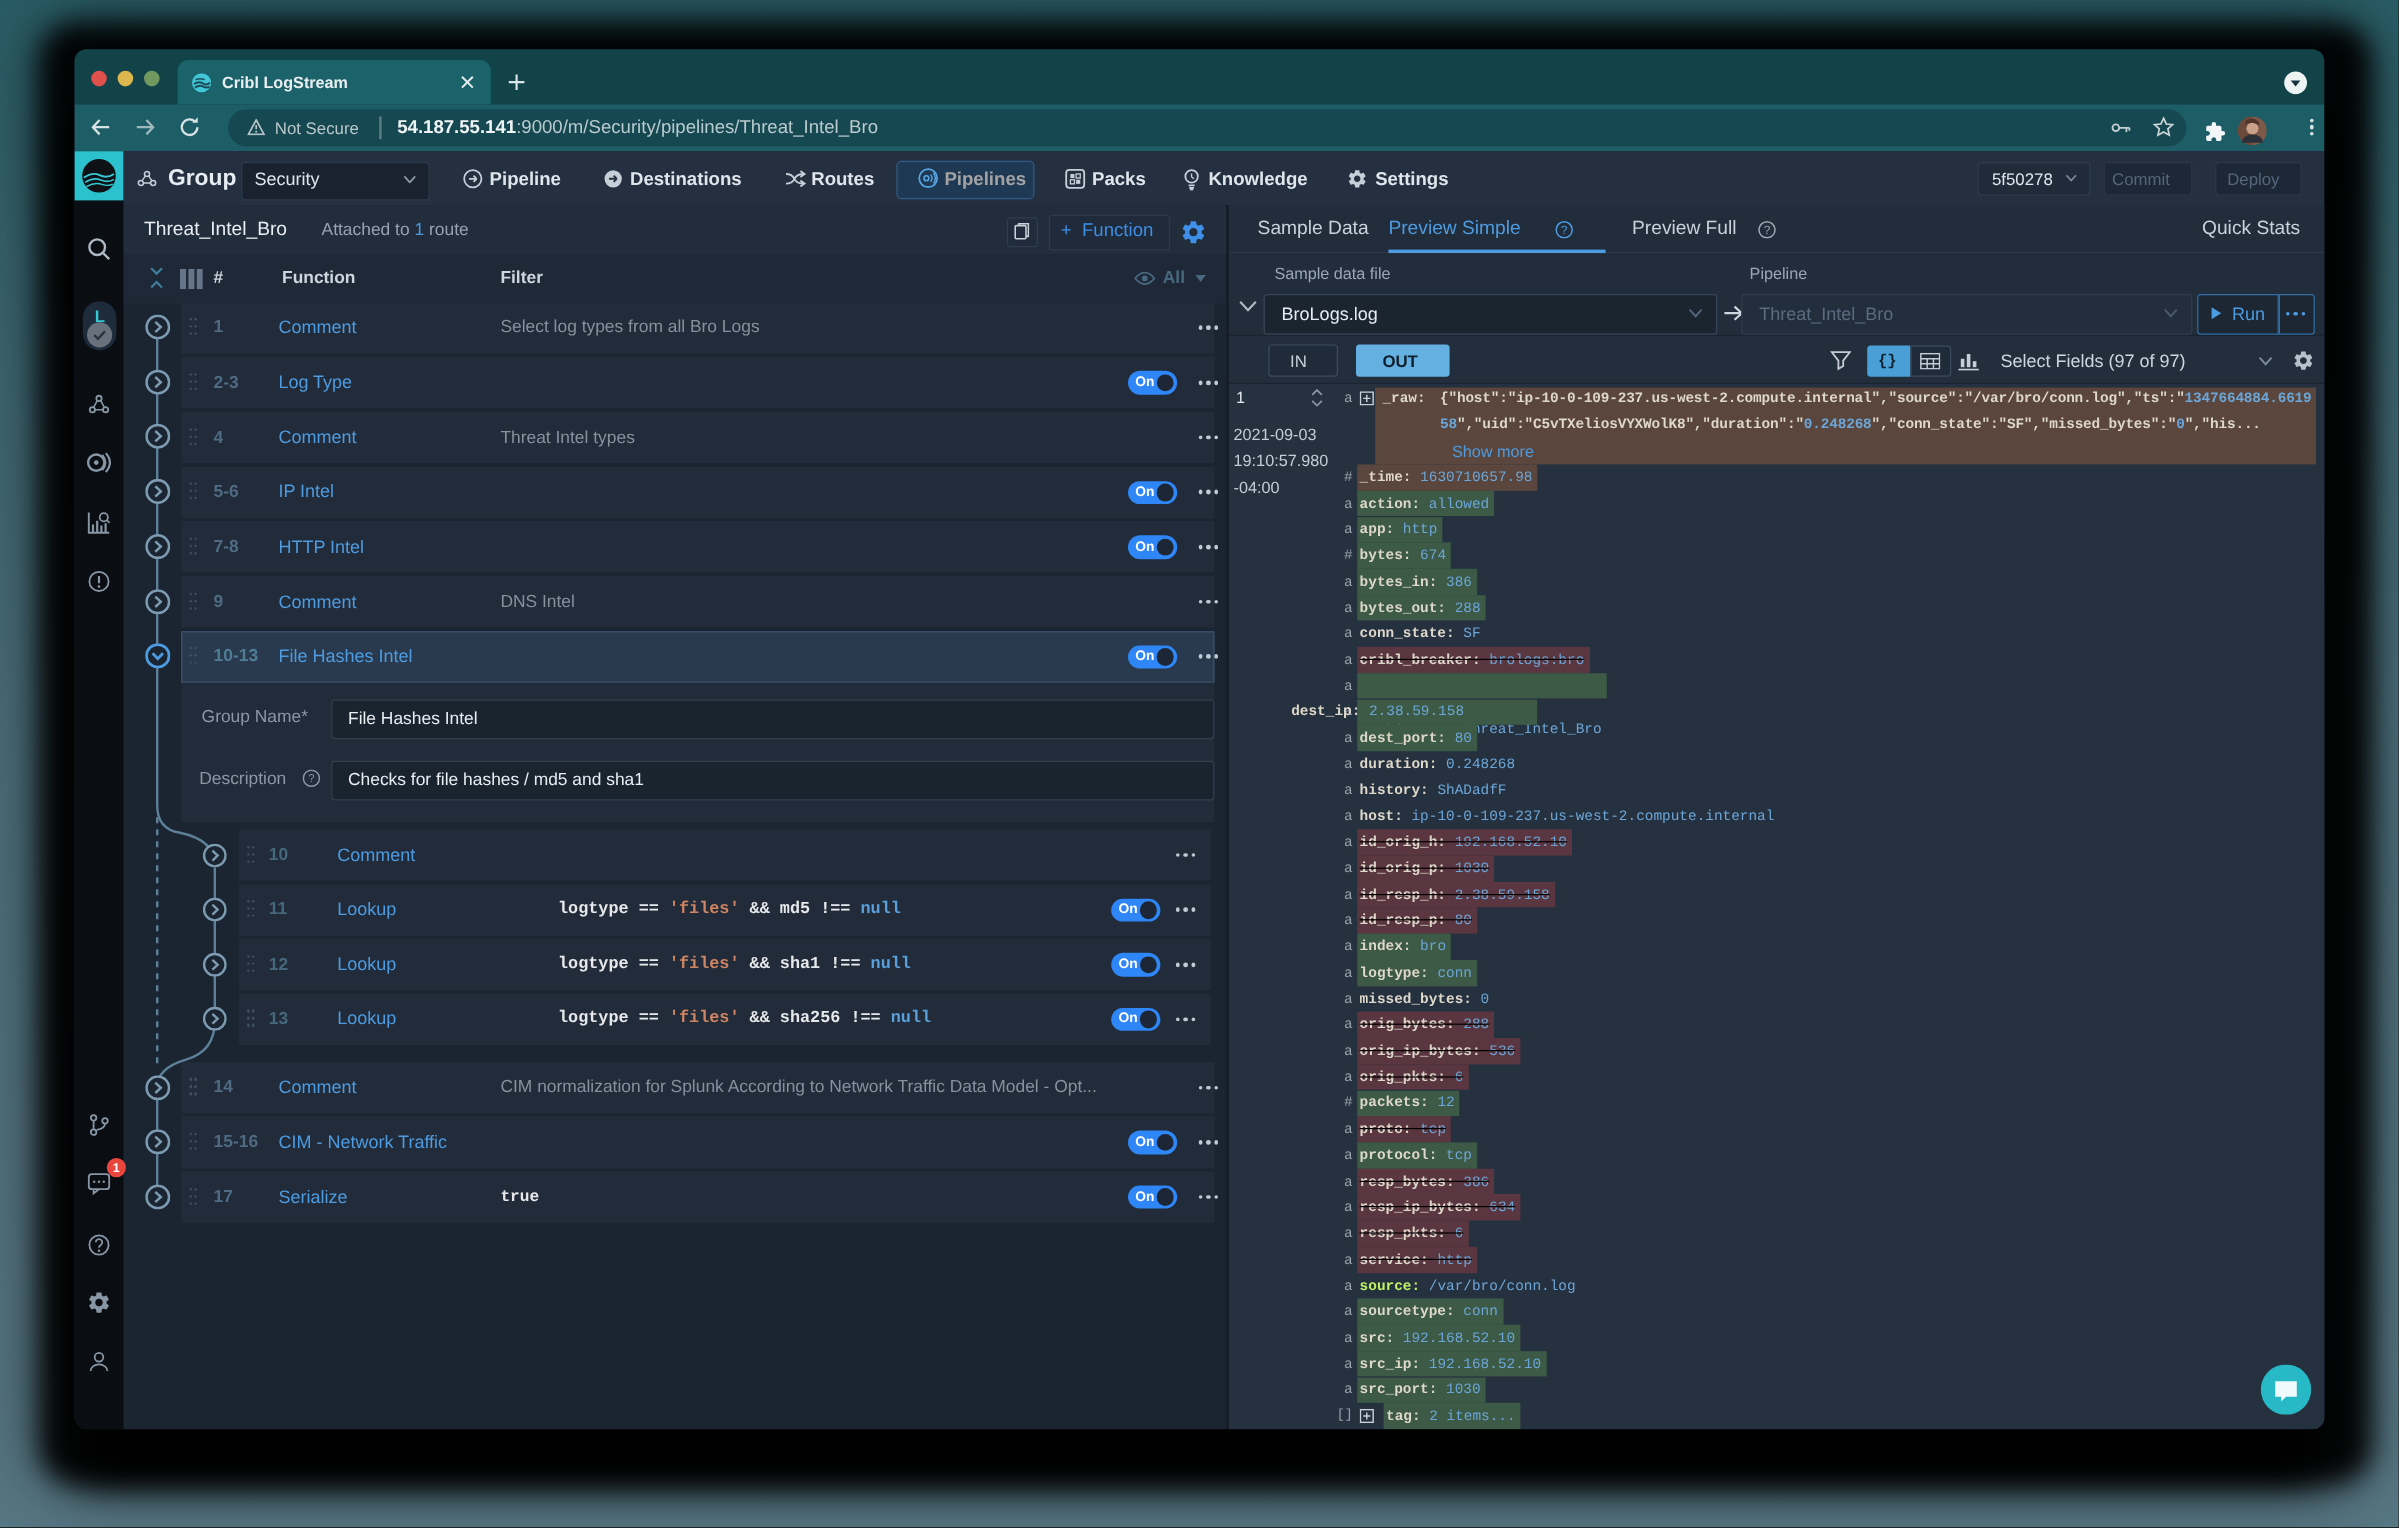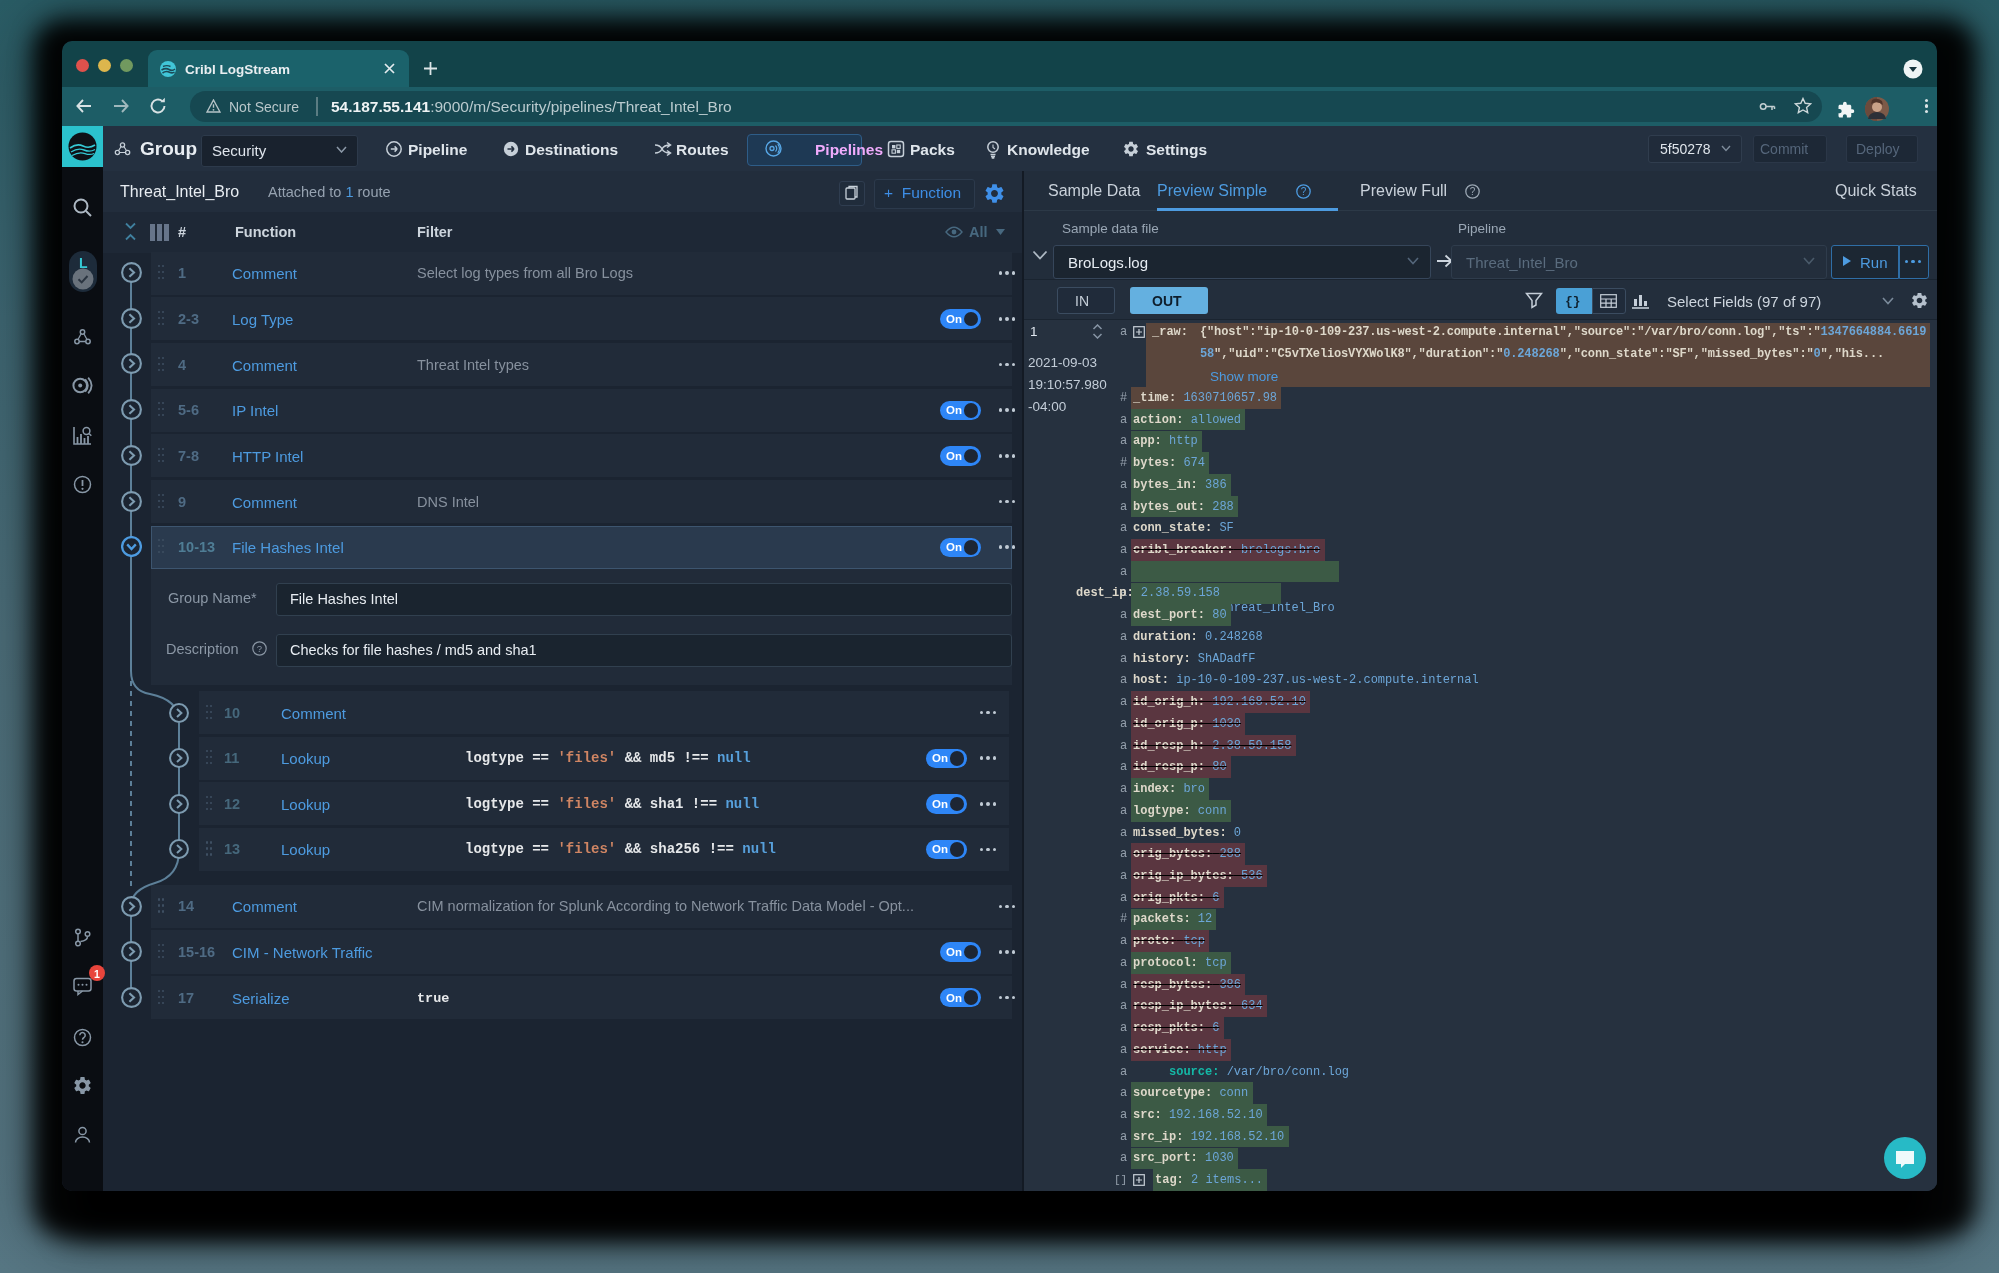--- a/index.html
+++ b/index.html
@@ -149,21 +149,21 @@
         </svg>
       </div>
 <div class="abs txt " style="left:614.0px;top:108.5px;font-size:15.5px;font-weight:700;color:#dfe5eb;">Routes</div>
 <div class="abs" style="left:702px;top:98px;">
         <svg width="19" height="19" viewBox="0 0 19 19">
           <circle cx="9.5" cy="9.5" r="7.5" fill="none" stroke="#57a7e6" stroke-width="1.4"></circle>
           <circle cx="8" cy="9.5" r="2" fill="none" stroke="#57a7e6" stroke-width="1.3"></circle>
           <path d="M11.5 6.5 q2.5 3 0 6 M13.8 5.2 q3.4 4.3 0 8.6" stroke="#57a7e6" stroke-width="1.2" fill="none"></path>
         </svg>
       </div>
-<div class="abs txt " style="left:725.0px;top:108.5px;font-size:15.5px;font-weight:700;color:#f0abfc;margin-left:28px;">Pipelines</div>
+<div class="abs txt " style="left:725.0px;top:108.5px;font-size:15.5px;font-weight:700;color:#a3a3a3;">Pipelines</div>
 <div class="abs" style="left:825px;top:99px;">
         <svg width="18" height="18" viewBox="0 0 18 18">
           <rect x="1.5" y="1.5" width="15" height="15" rx="2.5" fill="none" stroke="#c6cfd8" stroke-width="1.5"></rect>
           <rect x="5" y="5" width="3.4" height="3.4" fill="#c6cfd8"></rect>
           <rect x="9.8" y="5" width="3.4" height="3.4" fill="none" stroke="#c6cfd8" stroke-width="1.1"></rect>
           <rect x="5" y="9.8" width="3.4" height="3.4" fill="none" stroke="#c6cfd8" stroke-width="1.1"></rect>
           <rect x="9.8" y="9.8" width="3.4" height="3.4" fill="#c6cfd8"></rect>
         </svg>
       </div>
 <div class="abs txt " style="left:848.0px;top:108.5px;font-size:15.5px;font-weight:700;color:#dfe5eb;">Packs</div>
@@ -750,21 +750,21 @@
 <div class="abs " style="left:1069.0px;top:954.4px;width:136.0px;height:21.7px;background:#5a3640;"></div>
 <div class="abs txt mono" style="left:1058px;top:965.3px;font-size:12px;color:#97a2ae;">a</div>
 <div class="abs txt mono" style="left:1071px;top:965.3px;font-size:12px;text-decoration:line-through;"><span style="font-weight:700;color:#ded8ca;">resp_ip_bytes:</span> <span style="color:#6ca6d8;">634</span></div>
 <div class="abs " style="left:1069.0px;top:976.2px;width:92.6px;height:21.7px;background:#5a3640;"></div>
 <div class="abs txt mono" style="left:1058px;top:987.0px;font-size:12px;color:#97a2ae;">a</div>
 <div class="abs txt mono" style="left:1071px;top:987.0px;font-size:12px;text-decoration:line-through;"><span style="font-weight:700;color:#ded8ca;">resp_pkts:</span> <span style="color:#6ca6d8;">6</span></div>
 <div class="abs " style="left:1069.0px;top:997.9px;width:99.9px;height:21.7px;background:#5a3640;"></div>
 <div class="abs txt mono" style="left:1058px;top:1008.8px;font-size:12px;color:#97a2ae;">a</div>
 <div class="abs txt mono" style="left:1071px;top:1008.8px;font-size:12px;text-decoration:line-through;"><span style="font-weight:700;color:#ded8ca;">service:</span> <span style="color:#6ca6d8;">http</span></div>
 <div class="abs txt mono" style="left:1058px;top:1030.5px;font-size:12px;color:#97a2ae;">a</div>
-<div class="abs txt mono" style="left:1071px;top:1030.5px;font-size:12px;"><span style="font-weight:700;color:#14b8a6;margin-left:36px;">source:</span> <span style="color:#6ca6d8;">/var/bro/conn.log</span></div>
+<div class="abs txt mono" style="left:1071px;top:1030.5px;font-size:12px;"><span style="font-weight:700;color:#bef264;">source:</span> <span style="color:#6ca6d8;">/var/bro/conn.log</span></div>
 <div class="abs " style="left:1069.0px;top:1041.4px;width:121.5px;height:21.7px;background:#3c5a45;"></div>
 <div class="abs txt mono" style="left:1058px;top:1052.2px;font-size:12px;color:#97a2ae;">a</div>
 <div class="abs txt mono" style="left:1071px;top:1052.2px;font-size:12px;"><span style="font-weight:700;color:#ded8ca;">sourcetype:</span> <span style="color:#6ca6d8;">conn</span></div>
 <div class="abs " style="left:1069.0px;top:1063.1px;width:136.0px;height:21.7px;background:#3c5a45;"></div>
 <div class="abs txt mono" style="left:1058px;top:1074.0px;font-size:12px;color:#97a2ae;">a</div>
 <div class="abs txt mono" style="left:1071px;top:1074.0px;font-size:12px;"><span style="font-weight:700;color:#ded8ca;">src:</span> <span style="color:#6ca6d8;">192.168.52.10</span></div>
 <div class="abs " style="left:1069.0px;top:1084.8px;width:157.6px;height:21.7px;background:#3c5a45;"></div>
 <div class="abs txt mono" style="left:1058px;top:1095.7px;font-size:12px;color:#97a2ae;">a</div>
 <div class="abs txt mono" style="left:1071px;top:1095.7px;font-size:12px;"><span style="font-weight:700;color:#ded8ca;">src_ip:</span> <span style="color:#6ca6d8;">192.168.52.10</span></div>
 <div class="abs " style="left:1069.0px;top:1106.6px;width:107.1px;height:21.7px;background:#3c5a45;"></div>

